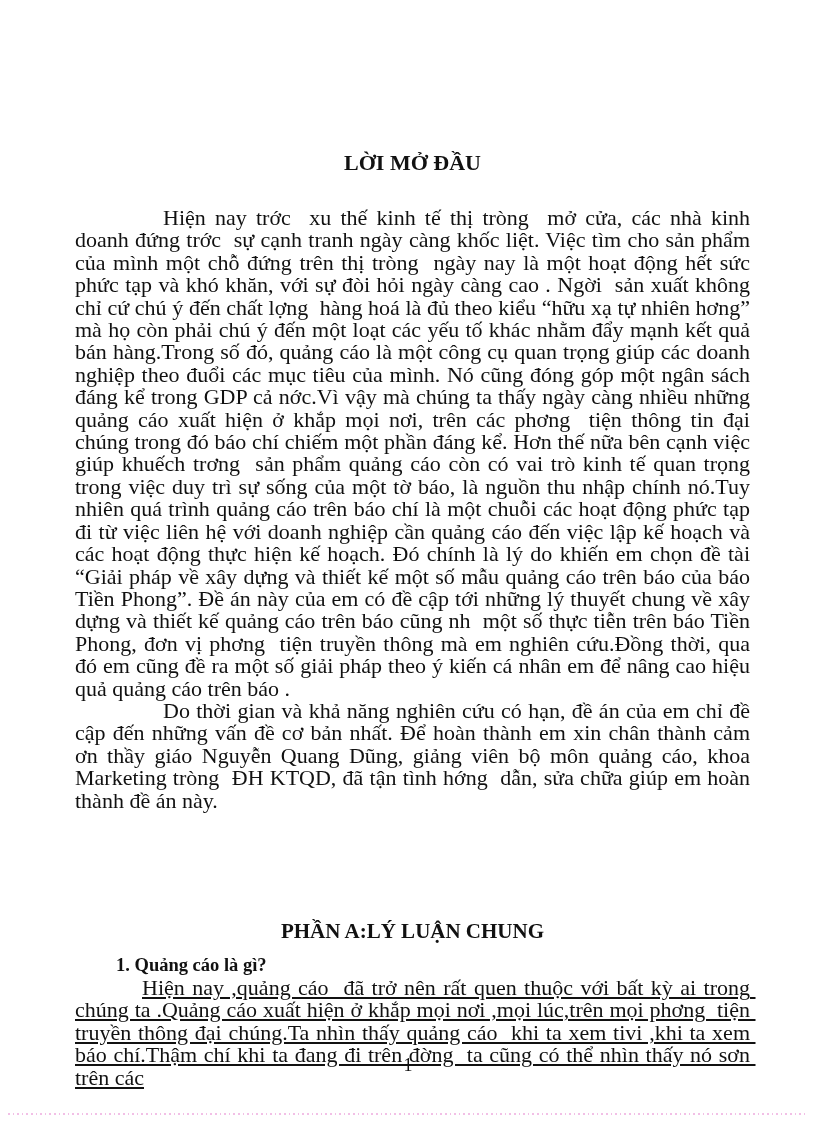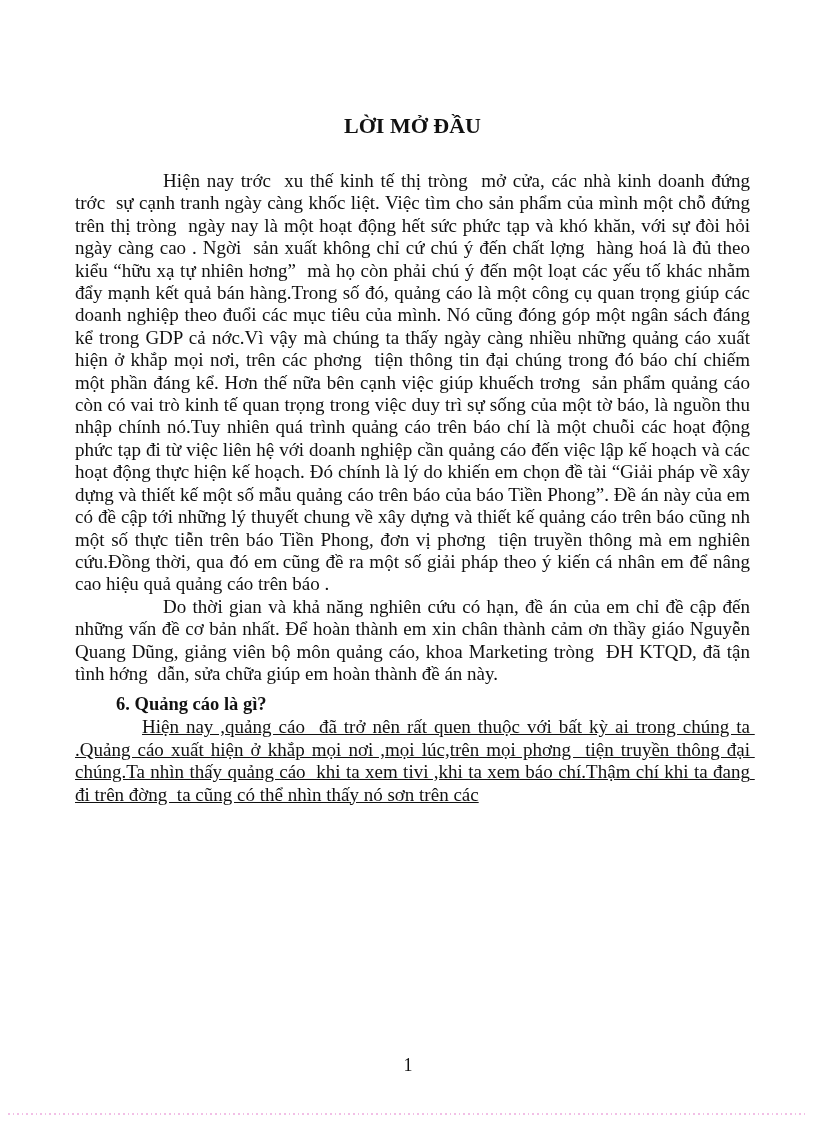--- a/index.html
+++ b/index.html
@@ -17,31 +17,32 @@
     position: relative;
     width: 816px;
     height: 1123px;
     background: var(--page-bg);
     overflow: hidden;
     font-family: "Liberation Serif", "DejaVu Serif", serif;
     color: var(--text-color);
   }
   .content {
     padding: 110px 66px 0 75px;
+    margin-top: 37px;
   }
   .doc-title {
     margin: 0;
     font-size: 22px;
     font-weight: bold;
     line-height: 32px;
     text-align: center;
   }
   p.body {
     margin: 0;
-    font-size: 19px;
+    font-size: 22px;
     line-height: 22.4px;
     text-align: justify;
     white-space: pre-wrap;
   }
   p.first-after-title { margin-top: 28px; }
   .indent-lg { text-indent: 88px; }
   .indent-md { text-indent: 67px; text-decoration: underline; }
   .part-heading {
     margin: 104px 0 0 0;
     font-size: 21px;
@@ -91,23 +92,24 @@
 
 <div class="page">
   <div class="content">
 
     <h1 class="doc-title">LỜI MỞ ĐẦU</h1>
 
     <p class="body indent-lg first-after-title">Hiện nay trớc  xu thế kinh tế thị tròng  mở cửa, các nhà kinh doanh đứng trớc  sự cạnh tranh ngày càng khốc liệt. Việc tìm cho sản phẩm của mình một chỗ đứng trên thị tròng  ngày nay là một hoạt động hết sức phức tạp và khó khăn, với sự đòi hỏi ngày càng cao . Ngời  sản xuất không chỉ cứ chú ý đến chất lợng  hàng hoá là đủ theo kiểu “hữu xạ tự nhiên hơng”  mà họ còn phải chú ý đến một loạt các yếu tố khác nhằm đẩy mạnh kết quả bán hàng.Trong số đó, quảng cáo là một công cụ quan trọng giúp các doanh nghiệp theo đuổi các mục tiêu của mình. Nó cũng đóng góp một ngân sách đáng kể trong GDP cả nớc.Vì vậy mà chúng ta thấy ngày càng nhiều những quảng cáo xuất hiện ở khắp mọi nơi, trên các phơng  tiện thông tin đại chúng trong đó báo chí chiếm một phần đáng kể. Hơn thế nữa bên cạnh việc giúp khuếch trơng  sản phẩm quảng cáo còn có vai trò kinh tế quan trọng trong việc duy trì sự sống của một tờ báo, là nguồn thu nhập chính nó.Tuy nhiên quá trình quảng cáo trên báo chí là một chuỗi các hoạt động phức tạp đi từ việc liên hệ với doanh nghiệp cần quảng cáo đến việc lập kế hoạch và các hoạt động thực hiện kế hoạch. Đó chính là lý do khiến em chọn đề tài “Giải pháp về xây dựng và thiết kế một số mẫu quảng cáo trên báo của báo Tiền Phong”. Đề án này của em có đề cập tới những lý thuyết chung về xây dựng và thiết kế quảng cáo trên báo cũng nh  một số thực tiễn trên báo Tiền Phong, đơn vị phơng  tiện truyền thông mà em nghiên cứu.Đồng thời, qua đó em cũng đề ra một số giải pháp theo ý kiến cá nhân em để nâng cao hiệu quả quảng cáo trên báo .</p>
 
     <p class="body indent-lg">Do thời gian và khả năng nghiên cứu có hạn, đề án của em chỉ đề cập đến những vấn đề cơ bản nhất. Để hoàn thành em xin chân thành cảm ơn thầy giáo Nguyễn Quang Dũng, giảng viên bộ môn quảng cáo, khoa Marketing tròng  ĐH KTQD, đã tận tình hớng  dẫn, sửa chữa giúp em hoàn thành đề án này.</p>
 
+    <h2 class="part-heading">PHẦN A:LÝ LUẬN CHUNG</h2>
 
 
-    <h4 class="subsection-heading">6. Quảng cáo là gì?</h4>
+    <h4 class="subsection-heading">1. Quảng cáo là gì?</h4>
 
     <p class="body indent-md">Hiện nay ,quảng cáo  đã trở nên rất quen thuộc với bất kỳ ai trong chúng ta .Quảng cáo xuất hiện ở khắp mọi nơi ,mọi lúc,trên mọi phơng  tiện truyền thông đại chúng.Ta nhìn thấy quảng cáo  khi ta xem tivi ,khi ta xem báo chí.Thậm chí khi ta đang đi trên đờng  ta cũng có thể nhìn thấy nó sơn trên các</p>
 
   </div>
 
   <div class="page-number">1</div>
 
   <div class="page-divider"></div>
 </div>
 

